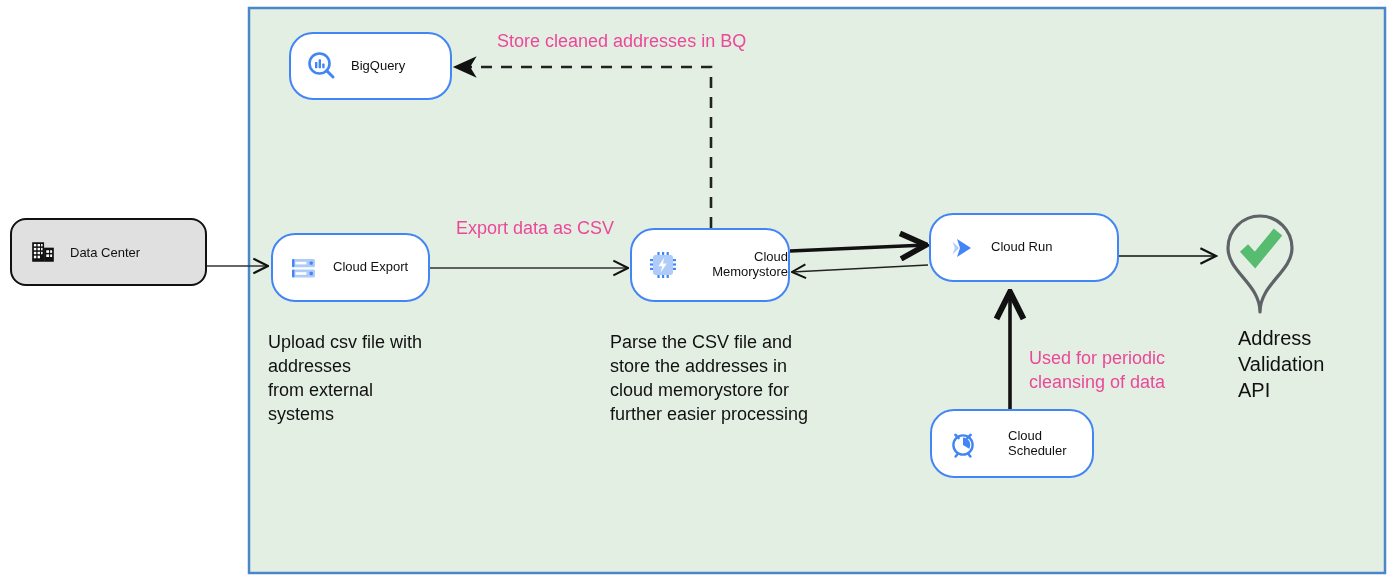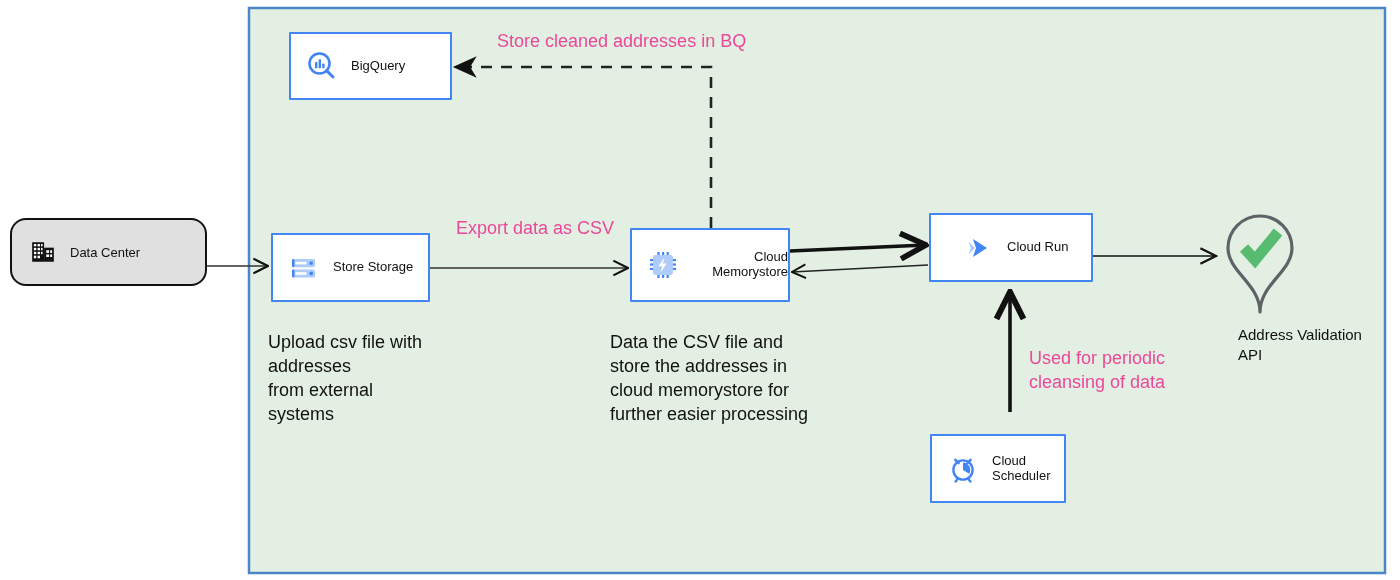--- a/index.html
+++ b/index.html
@@ -1,29 +1,29 @@
 <!DOCTYPE html>
 <html><head>
 <meta charset="utf-8">
 <style>
   html,body{margin:0;padding:0;background:#ffffff;}
   body{width:1400px;height:580px;position:relative;overflow:hidden;
        font-family:"Liberation Sans","DejaVu Sans",sans-serif;color:#1a1a1a;}
   #stage{position:absolute;left:0;top:0;width:1400px;height:580px;}
   svg.layer{position:absolute;left:0;top:0;width:1400px;height:580px;overflow:visible;}
   .node{position:absolute;box-sizing:border-box;display:flex;align-items:center;}
-  .gcp-node{background:#ffffff;border:2px solid #4285f4;border-radius:1px;}
+  .gcp-node{background:#ffffff;border:2px solid #4285f4;border-radius:24px;}
   .gcp-icon{width:34px;height:34px;flex:0 0 34px;margin-left:14px;}
   .gcp-label{font-size:13px;color:#111;margin-left:12px;line-height:1.15;}
   .dc-node{background:#e0e0e0;border:2px solid #111;border-radius:16px;}
   .dc-icon{width:26px;height:26px;flex:0 0 26px;margin-left:18px;}
   .dc-label{font-size:13px;color:#111;margin-left:14px;}
   .ann{position:absolute;font-size:18px;color:#111;line-height:1.33;white-space:pre-line;}
   .edge-label{position:absolute;font-size:18px;color:#ec4899;white-space:nowrap;}
-  .pin-label{position:absolute;font-size:15px;color:#111;line-height:1.3;white-space:pre-line;}
+  .pin-label{position:absolute;font-size:20px;color:#111;line-height:1.3;white-space:pre-line;}
 </style>
 </head>
 <body>
 
 <div id="stage">
 
   <svg class="layer" viewBox="0 0 1400 580">
     <defs>
       <marker id="openArrowR" viewBox="0 0 12 12" refX="11" refY="6" markerWidth="11" markerHeight="11" orient="auto-start-reverse">
         <path d="M 1 1 L 11 6 L 1 11" fill="none" stroke="#111" stroke-width="1.4"></path>
@@ -101,21 +101,21 @@
         <rect x="6" y="8" width="22" height="8.2" rx="1.6" fill="#aecbfa"></rect>
         <rect x="6" y="18.4" width="22" height="8.2" rx="1.6" fill="#aecbfa"></rect>
         <rect x="8.4" y="10.8" width="11" height="2.6" fill="#fff"></rect>
         <rect x="8.4" y="21.2" width="11" height="2.6" fill="#fff"></rect>
         <rect x="22.6" y="10.4" width="3.2" height="3.4" rx="0.8" fill="#4285f4"></rect>
         <rect x="22.6" y="20.8" width="3.2" height="3.4" rx="0.8" fill="#4285f4"></rect>
         <rect x="5" y="8" width="2.4" height="8.2" rx="1" fill="#4285f4"></rect>
         <rect x="5" y="18.4" width="2.4" height="8.2" rx="1" fill="#4285f4"></rect>
       </svg>
     </span>
-    <span class="gcp-label">Store Storage</span>
+    <span class="gcp-label">Cloud Export</span>
   </div>
 
   <div class="node gcp-node" style="left:630px;top:228px;width:160px;height:74px;text-align:right;">
     <span class="gcp-icon">
       <svg viewBox="0 0 34 34" width="34" height="34" aria-hidden="true">
         <g fill="#4285f4">
           <rect x="4" y="11" width="3" height="2.2"></rect>
             <rect x="4" y="15.4" width="3" height="2.2"></rect>
           <rect x="4" y="19.8" width="3" height="2.2"></rect>
           <rect x="27" y="11" width="3" height="2.2"></rect>
@@ -129,31 +129,31 @@
           <rect x="20.6" y="27" width="2.2" height="3"></rect>
         </g>
         <rect x="7" y="7" width="20" height="20" rx="2.4" fill="#aecbfa"></rect>
         <path d="M18.4 9.5 L12.4 18.2 L16.2 18.2 L14.6 24.6 L20.8 15.6 L16.9 15.6 Z" fill="#fff"></path>
       </svg>
     </span>
     <span class="gcp-label">Cloud
 Memorystore</span>
   </div>
 
-  <div class="node gcp-node" style="left:929px;top:213px;width:164px;height:69px;padding-left:16px;">
+  <div class="node gcp-node" style="left:929px;top:213px;width:190px;height:69px;">
     <span class="gcp-icon">
       <svg viewBox="0 0 34 34" width="34" height="34" aria-hidden="true">
         <path d="M12 8 L26 17 L12 26 L15 17 Z" fill="#4285f4"></path>
         <path d="M7.5 10.5 L14 17 L7.5 23.5 L9.9 17 Z" fill="#aecbfa"></path>
       </svg>
     </span>
     <span class="gcp-label">Cloud Run</span>
   </div>
 
-  <div class="node gcp-node" style="left:930px;top:434px;width:136px;height:69px;">
+  <div class="node gcp-node" style="left:930px;top:409px;width:164px;height:69px;gap:16px;">
     <span class="gcp-icon">
       <svg viewBox="0 0 34 34" width="34" height="34" aria-hidden="true">
         <circle cx="17" cy="18" r="9.6" fill="none" stroke="#4285f4" stroke-width="2.4"></circle>
         <path d="M17 18 L17 10.4 A7.6 7.6 0 0 1 23.2 21.8 Z" fill="#4285f4"></path>
         <line x1="9.4" y1="7.8" x2="12.6" y2="11" stroke="#4285f4" stroke-width="2.6" stroke-linecap="round"></line>
         <line x1="24.6" y1="7.8" x2="21.4" y2="11" stroke="#4285f4" stroke-width="2.6" stroke-linecap="round"></line>
         <line x1="11.6" y1="27" x2="9.6" y2="29.6" stroke="#4285f4" stroke-width="2.4" stroke-linecap="round"></line>
         <line x1="22.4" y1="27" x2="24.4" y2="29.6" stroke="#4285f4" stroke-width="2.4" stroke-linecap="round"></line>
       </svg>
     </span>
@@ -174,18 +174,18 @@
   <div class="edge-label" style="left:1029px;top:347px;line-height:1.33;white-space:pre-line;">Used for periodic
 cleansing of data</div>
 
   <div class="edge-label" style="left:456px;top:218px;">Export data as CSV</div>
 
   <div class="ann" style="left:268px;top:331px;width:300px;">Upload csv file with
 addresses
 from external
 systems</div>
 
-  <div class="ann" style="left:610px;top:331px;width:320px;">Data the CSV file and
+  <div class="ann" style="left:610px;top:331px;width:320px;">Parse the CSV file and
 store the addresses in
 cloud  memorystore for
 further easier processing</div>
 
 </div>
 
 </body></html>

